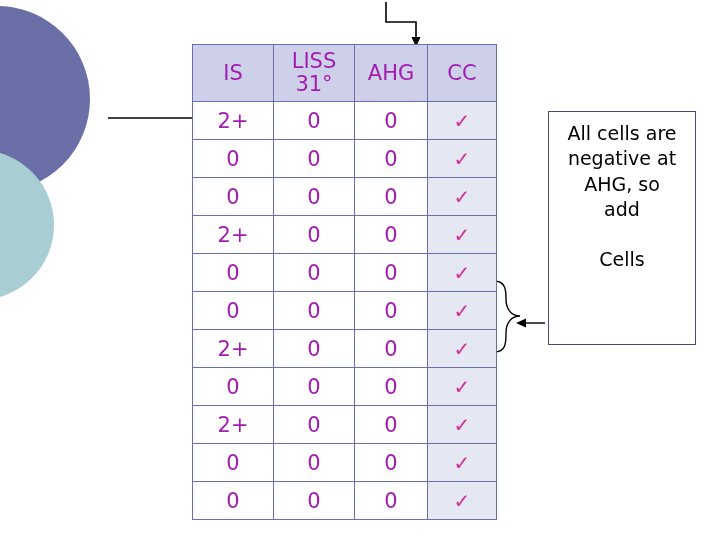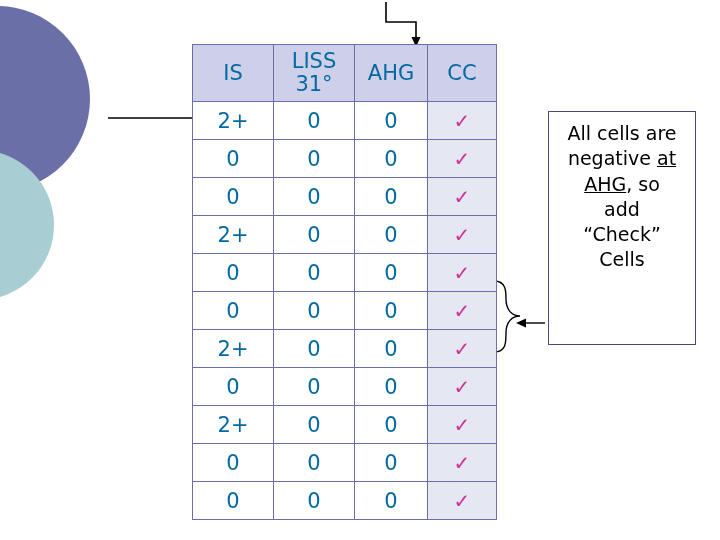--- a/index.html
+++ b/index.html
@@ -43,21 +43,21 @@
   }
   table.grid {
     border-collapse: collapse;
     table-layout: fixed;
   }
   table.grid td, table.grid th {
     border: 1px solid #6b6fa8;
     text-align: center;
     vertical-align: middle;
     font-weight: normal;
-    color: #0369a1;
+    color: #a21caf;
   }
   table.grid thead th {
     background: #cdd0e8;
     font-size: 21px;
     height: 52px;
     padding: 2px 0;
     line-height: 1.08;
   }
   table.grid tbody td {
     font-size: 21px;
@@ -90,21 +90,21 @@
     justify-content: center;
     padding-top: 9px;
   }
   .note-text {
     font-size: 19px;
     line-height: 1.33;
     color: #000000;
     text-align: center;
     width: 136px;
   }
-  .u { text-decoration: underline; }
+  .u { }
 
   
   .connectors {
     position: absolute;
     left: 0;
     top: 0;
     width: 720px;
     height: 540px;
     pointer-events: none;
   }
@@ -207,16 +207,16 @@
       </tbody>
   </table>
 </div>
 
 <div class="note-box">
   <div class="note-text">
     <span>All cells are</span><br>
     <span>negative </span><span class="u">at</span><br>
     <span class="u">AHG</span><span>, so</span><br>
     <span>add</span><br>
-    <span>“Check”</span><br>
+    <br>
     <span>Cells</span>
   </div>
 </div>
 
 </body></html>

